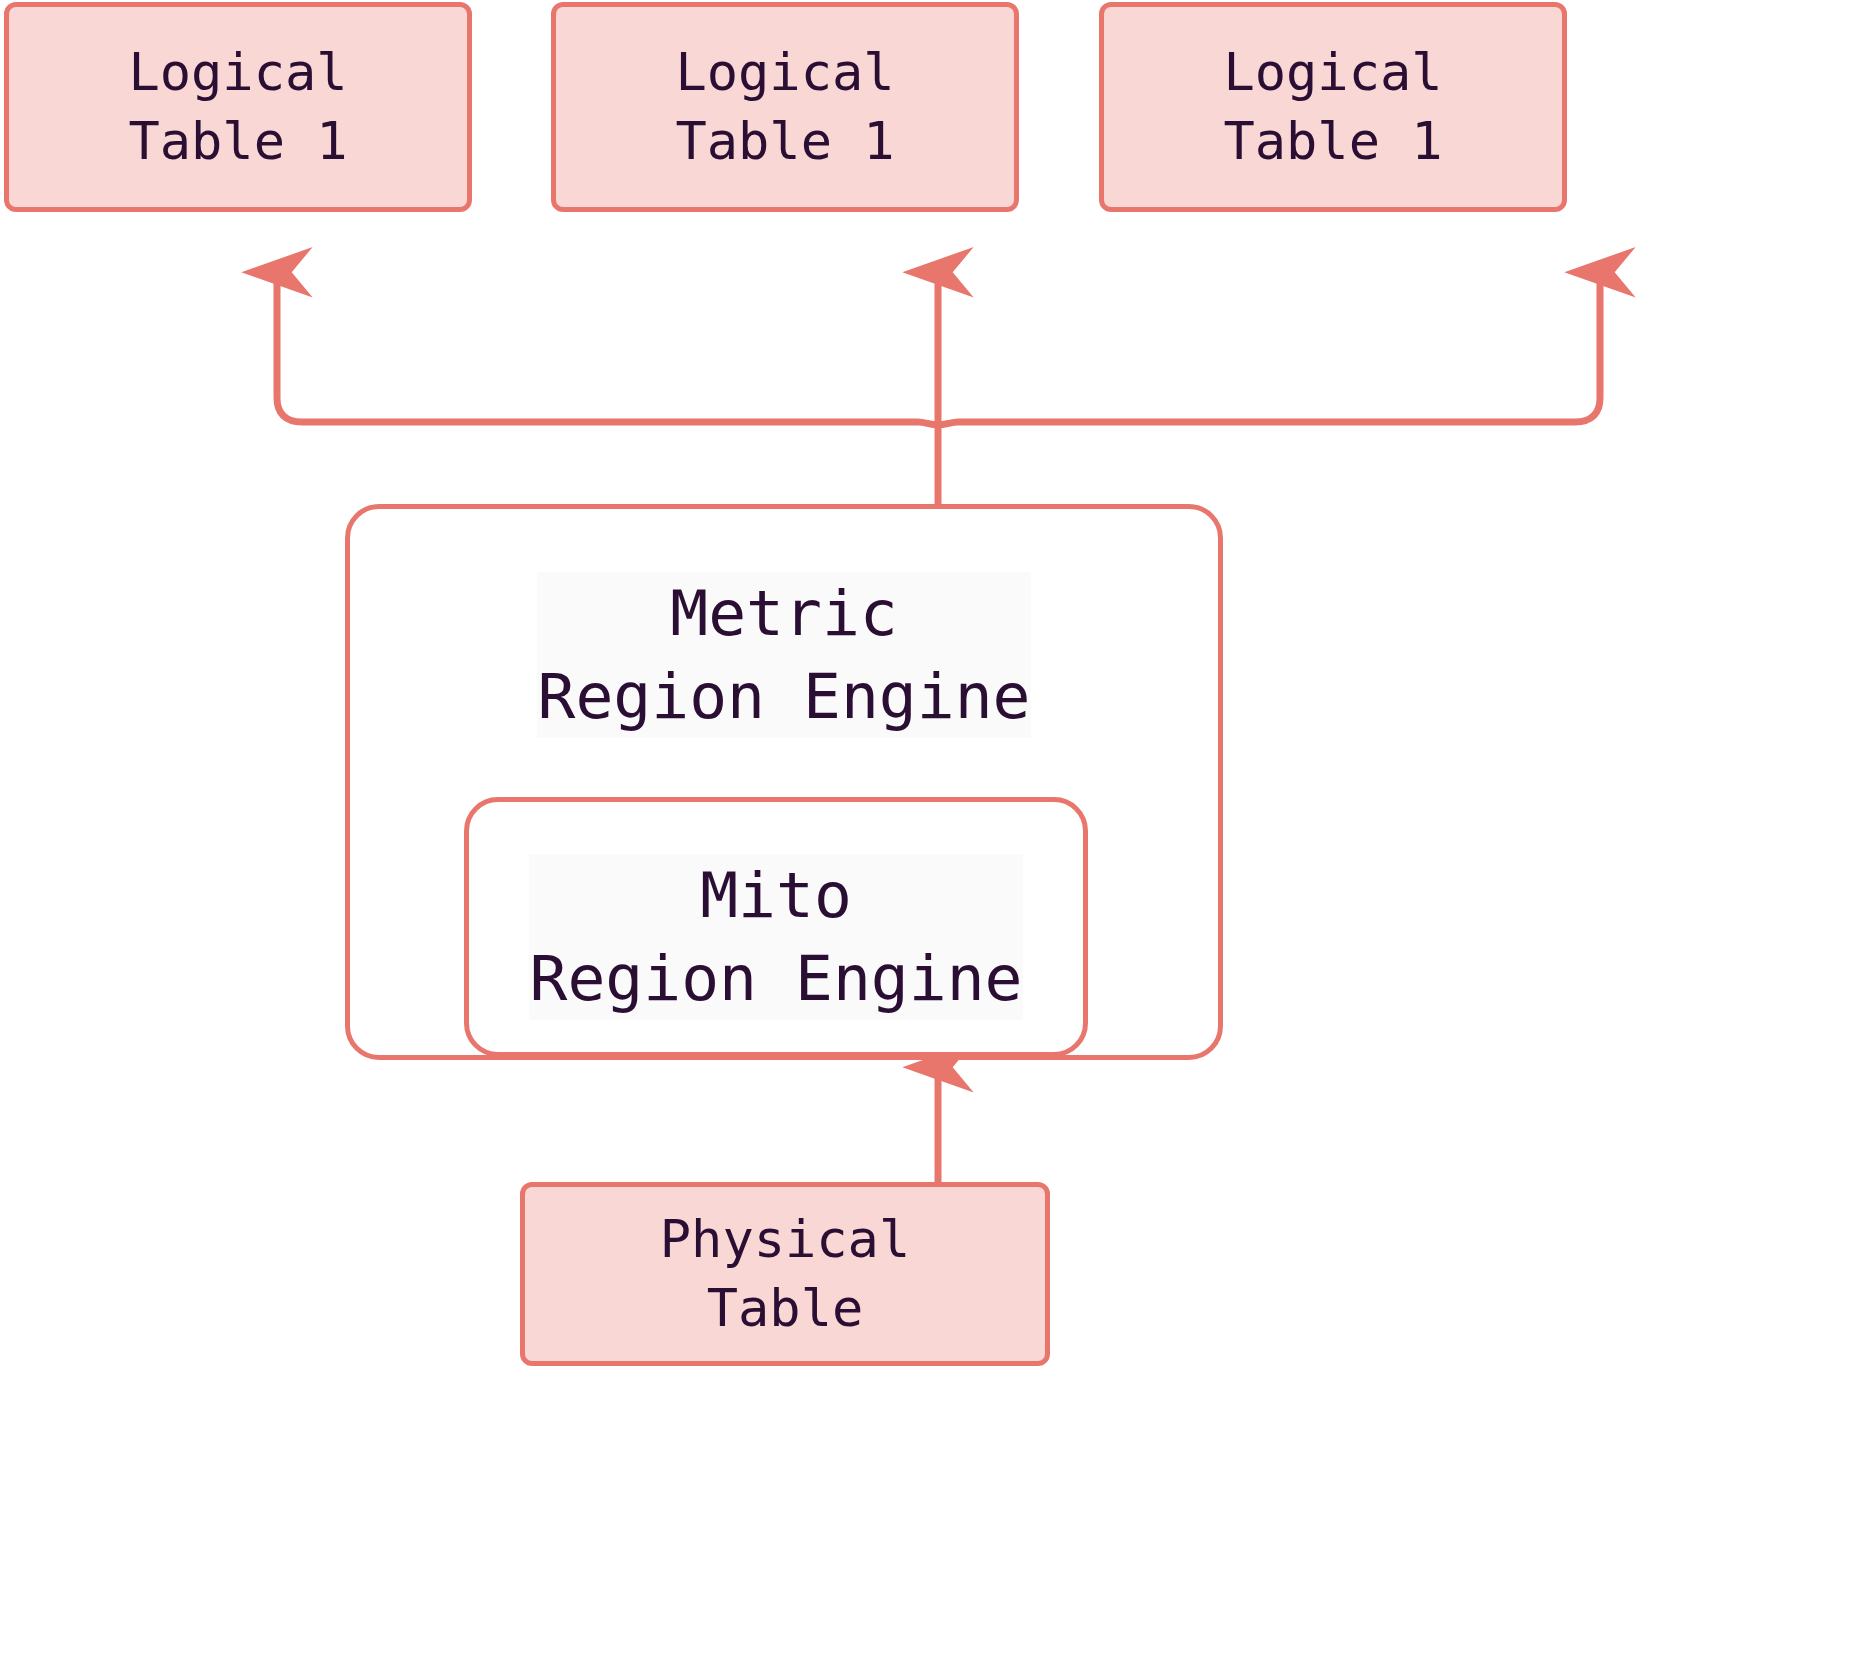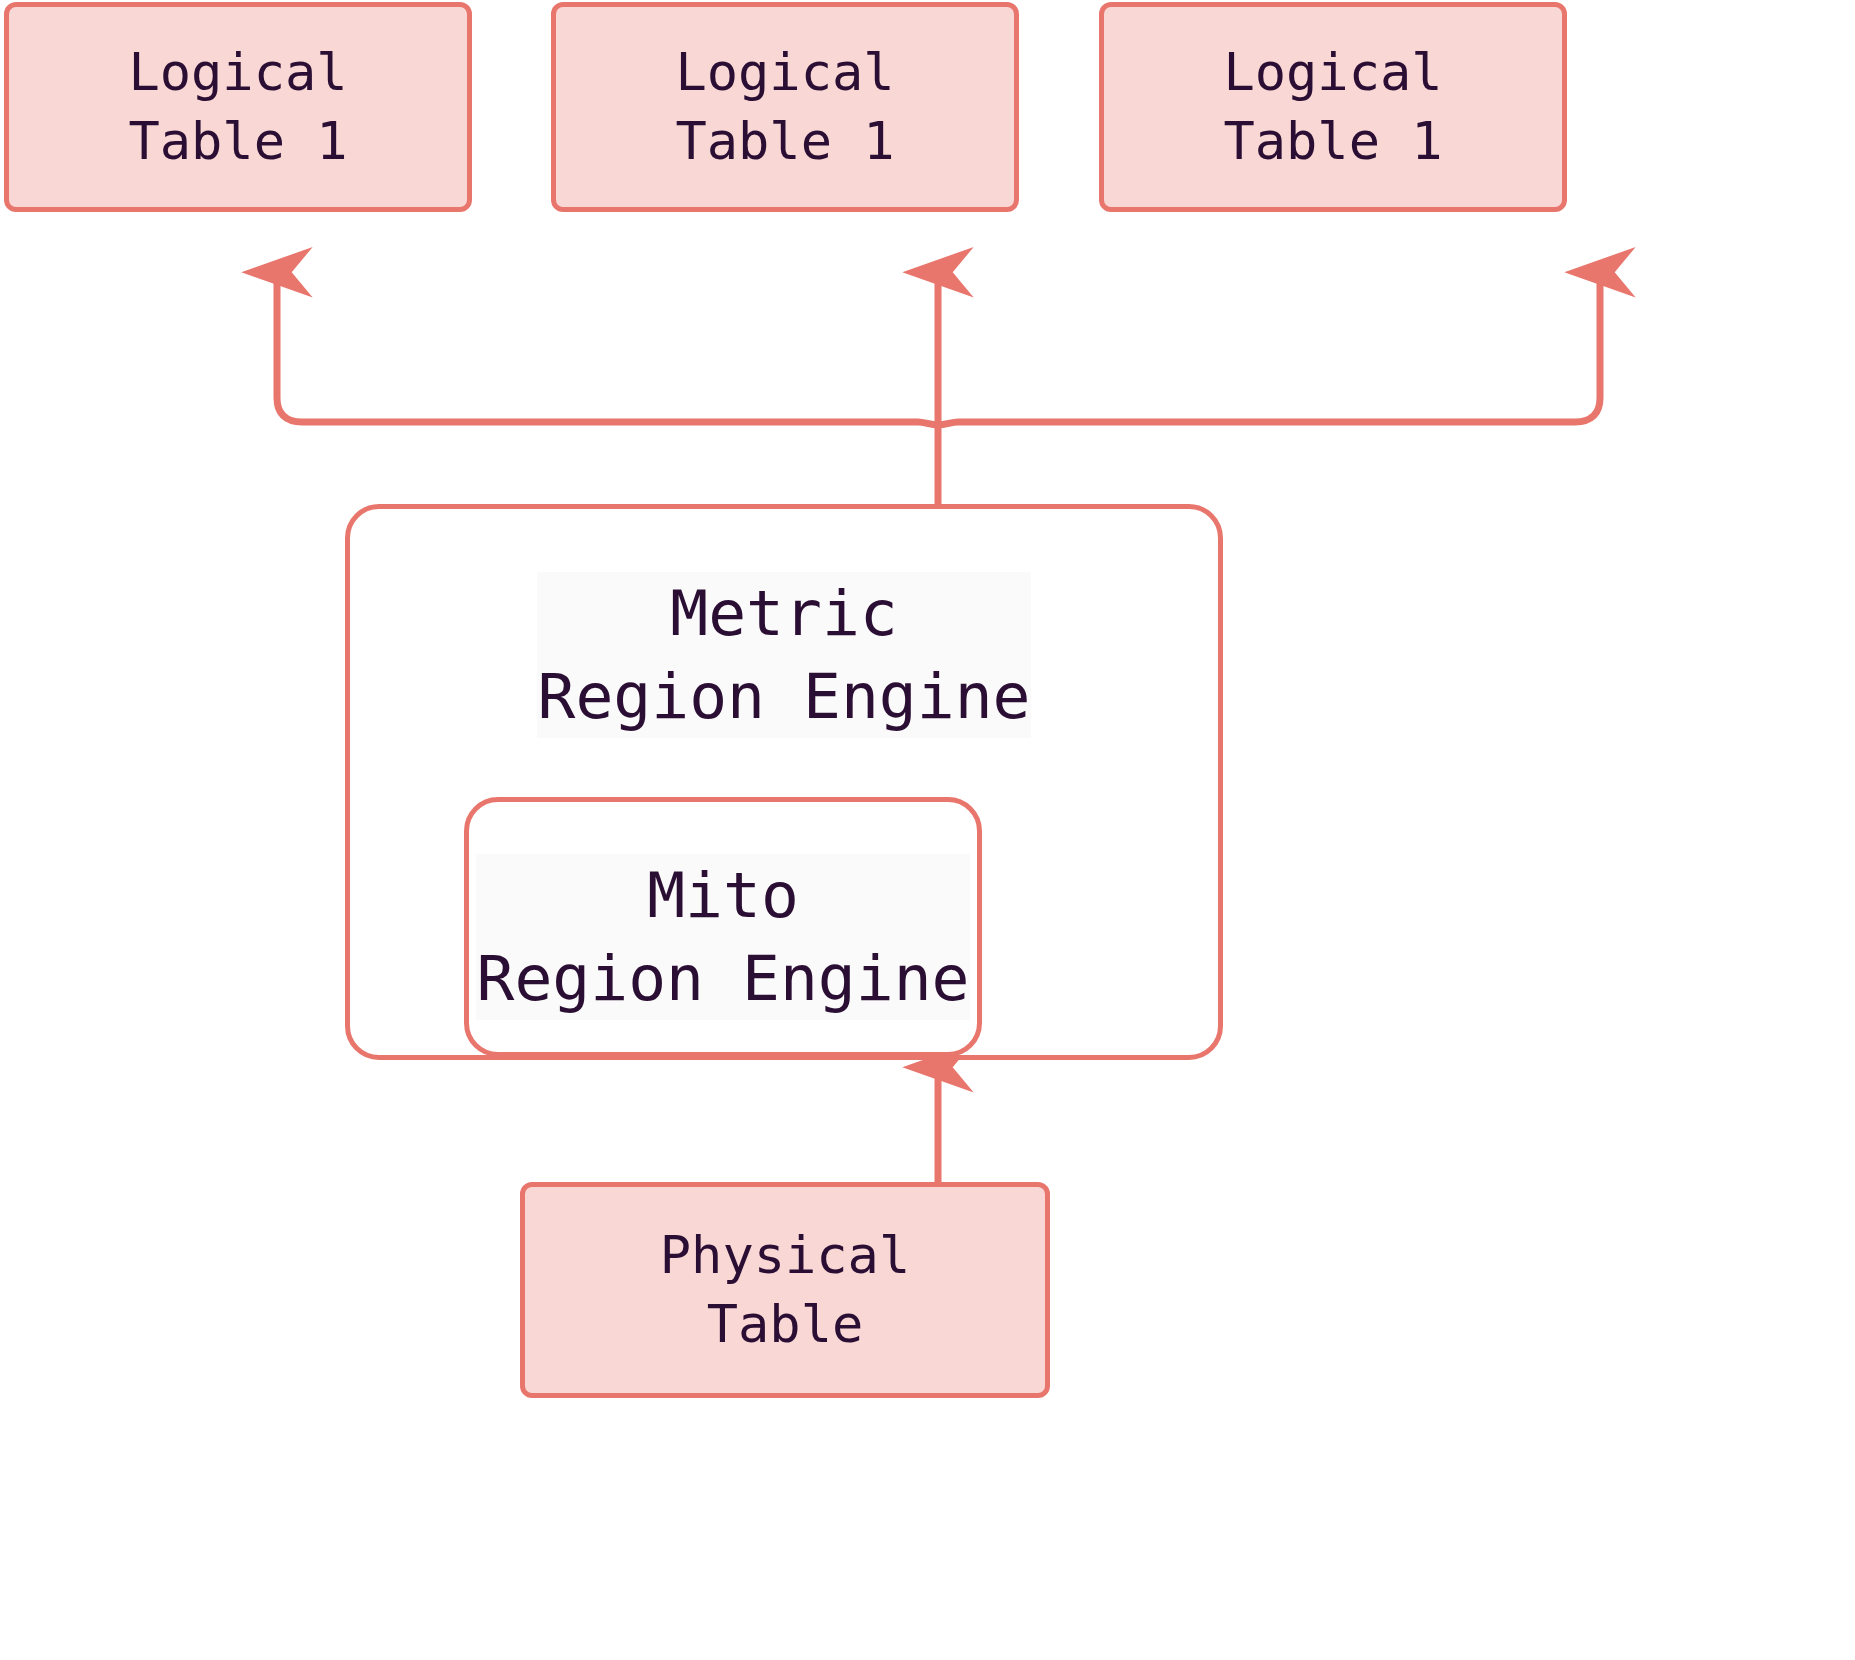--- a/index.html
+++ b/index.html
@@ -70,23 +70,23 @@
     white-space: pre;
     background: #fafafa;
     font-weight: 400;
   }
   
   #node-logical-1 { left: 4px;    top: 2px;    width: 468px;  height: 210px; }
   #node-logical-2 { left: 551px;  top: 2px;    width: 468px;  height: 210px; }
   #node-logical-3 { left: 1099px; top: 2px;    width: 468px;  height: 210px; }
 
   #node-metric-engine { left: 345px; top: 504px;  width: 878px; height: 556px; }
-  #node-mito-engine   { left: 464px; top: 797px;  width: 518px; height: 260px; }
+  #node-mito-engine   { left: 464px; top: 797px;  width: 624px; height: 260px; }
 
-  #node-physical-table { left: 520px; top: 1182px; width: 530px; height: 216px; }
+  #node-physical-table { left: 520px; top: 1182px; width: 530px; height: 184px; }
 
   #node-metric-engine .cluster-label { margin-top: 63px; }
   #node-mito-engine .cluster-label  { margin-top: 52px; }
 </style>
 </head>
 <body>
 
 <div id="diagram-root">
 
   <svg id="edge-layer" viewBox="0 0 1855 1660" width="1855" height="1660" xmlns="http://www.w3.org/2000/svg">

